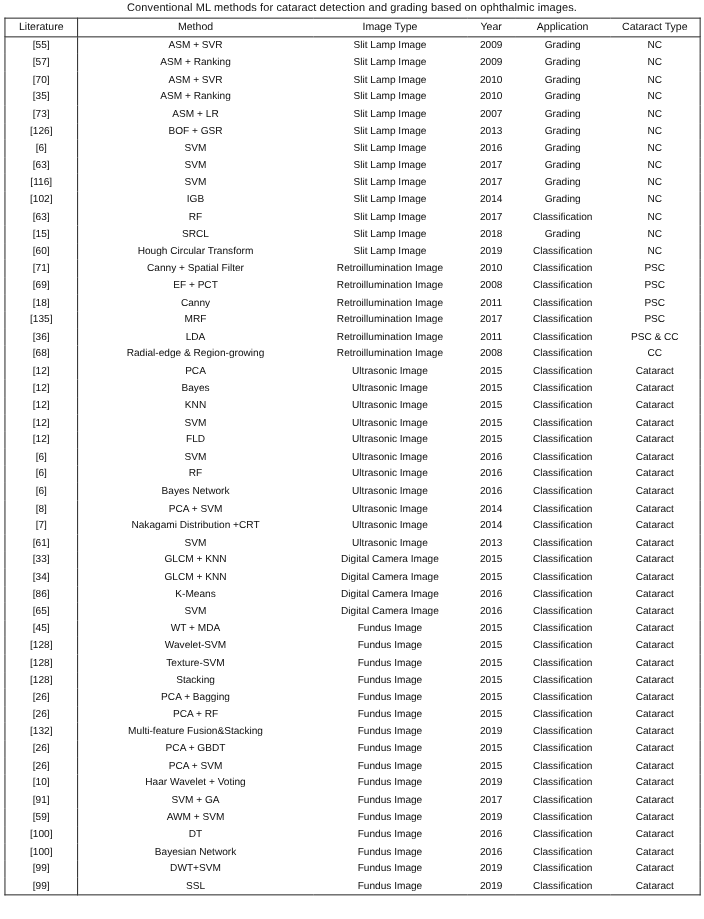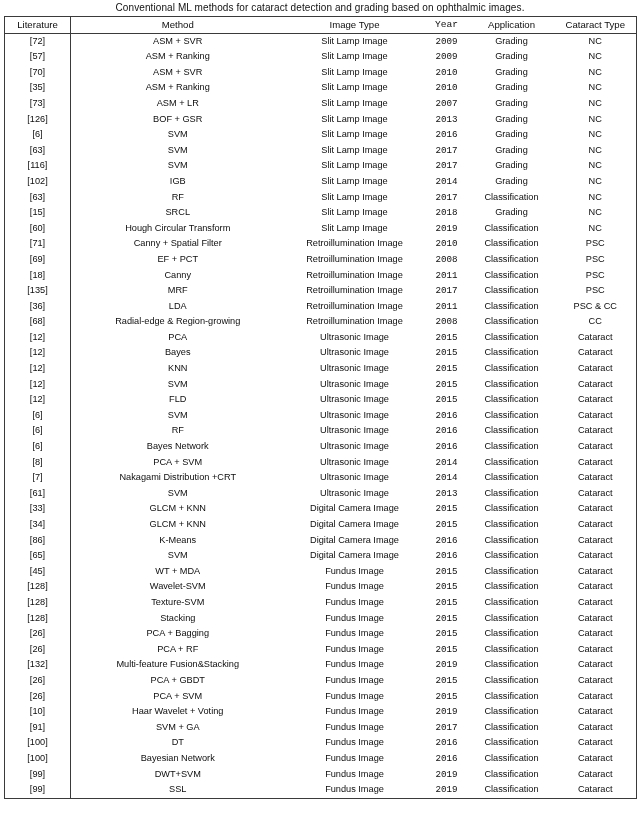--- a/index.html
+++ b/index.html
@@ -44,21 +44,21 @@
     height: 15.6px;
     line-height: 15.6px;
     vertical-align: middle;
     white-space: nowrap;
     overflow: hidden;
     text-align: center;
   }
   .ml-table .c-lit   { width: 66px;  border-left: 1.1px solid #3a3a3a; border-right: 1.1px solid #3a3a3a; }
   .ml-table .c-meth  { width: 214px; margin-left: 37px; }
   .ml-table .c-img   { width: 140px; }
-  .ml-table .c-year  { width: 44px; font-family: Liberation Mono, monospace;  }
+  .ml-table .c-year  { width: 44px;  }
   .ml-table .c-app   { width: 86px;  }
   .ml-table .c-cat   { width: 82px;  border-right: 1.1px solid #3a3a3a; }
 
   thead th {
     font-weight: normal;
     font-size: 9.6px;
     height: 17px;
     line-height: 17px;
   }
   thead tr.head-row th {
@@ -90,21 +90,21 @@
         <th class="c-lit">Literature</th>
         <th class="c-meth">Method</th>
         <th class="c-img">Image Type</th>
         <th class="c-year">Year</th>
         <th class="c-app">Application</th>
         <th class="c-cat">Cataract Type</th>
       </tr>
     </thead>
     <tbody id="table-body">
         <tr>
-          <td class="c-lit">[72]</td>
+          <td class="c-lit">[55]</td>
           <td class="c-meth">ASM + SVR</td>
           <td class="c-img">Slit Lamp Image</td>
           <td class="c-year">2009</td>
           <td class="c-app">Grading</td>
           <td class="c-cat">NC</td>
         </tr>
         <tr>
           <td class="c-lit">[57]</td>
           <td class="c-meth">ASM + Ranking</td>
           <td class="c-img">Slit Lamp Image</td>
@@ -446,20 +446,28 @@
           <td class="c-img">Fundus Image</td>
           <td class="c-year">2019</td>
           <td class="c-app">Classification</td>
           <td class="c-cat">Cataract</td>
         </tr>
         <tr>
           <td class="c-lit">[91]</td>
           <td class="c-meth">SVM + GA</td>
           <td class="c-img">Fundus Image</td>
           <td class="c-year">2017</td>
+          <td class="c-app">Classification</td>
+          <td class="c-cat">Cataract</td>
+        </tr>
+        <tr>
+          <td class="c-lit">[59]</td>
+          <td class="c-meth">AWM + SVM</td>
+          <td class="c-img">Fundus Image</td>
+          <td class="c-year">2019</td>
           <td class="c-app">Classification</td>
           <td class="c-cat">Cataract</td>
         </tr>
         <tr>
           <td class="c-lit">[100]</td>
           <td class="c-meth">DT</td>
           <td class="c-img">Fundus Image</td>
           <td class="c-year">2016</td>
           <td class="c-app">Classification</td>
           <td class="c-cat">Cataract</td>

